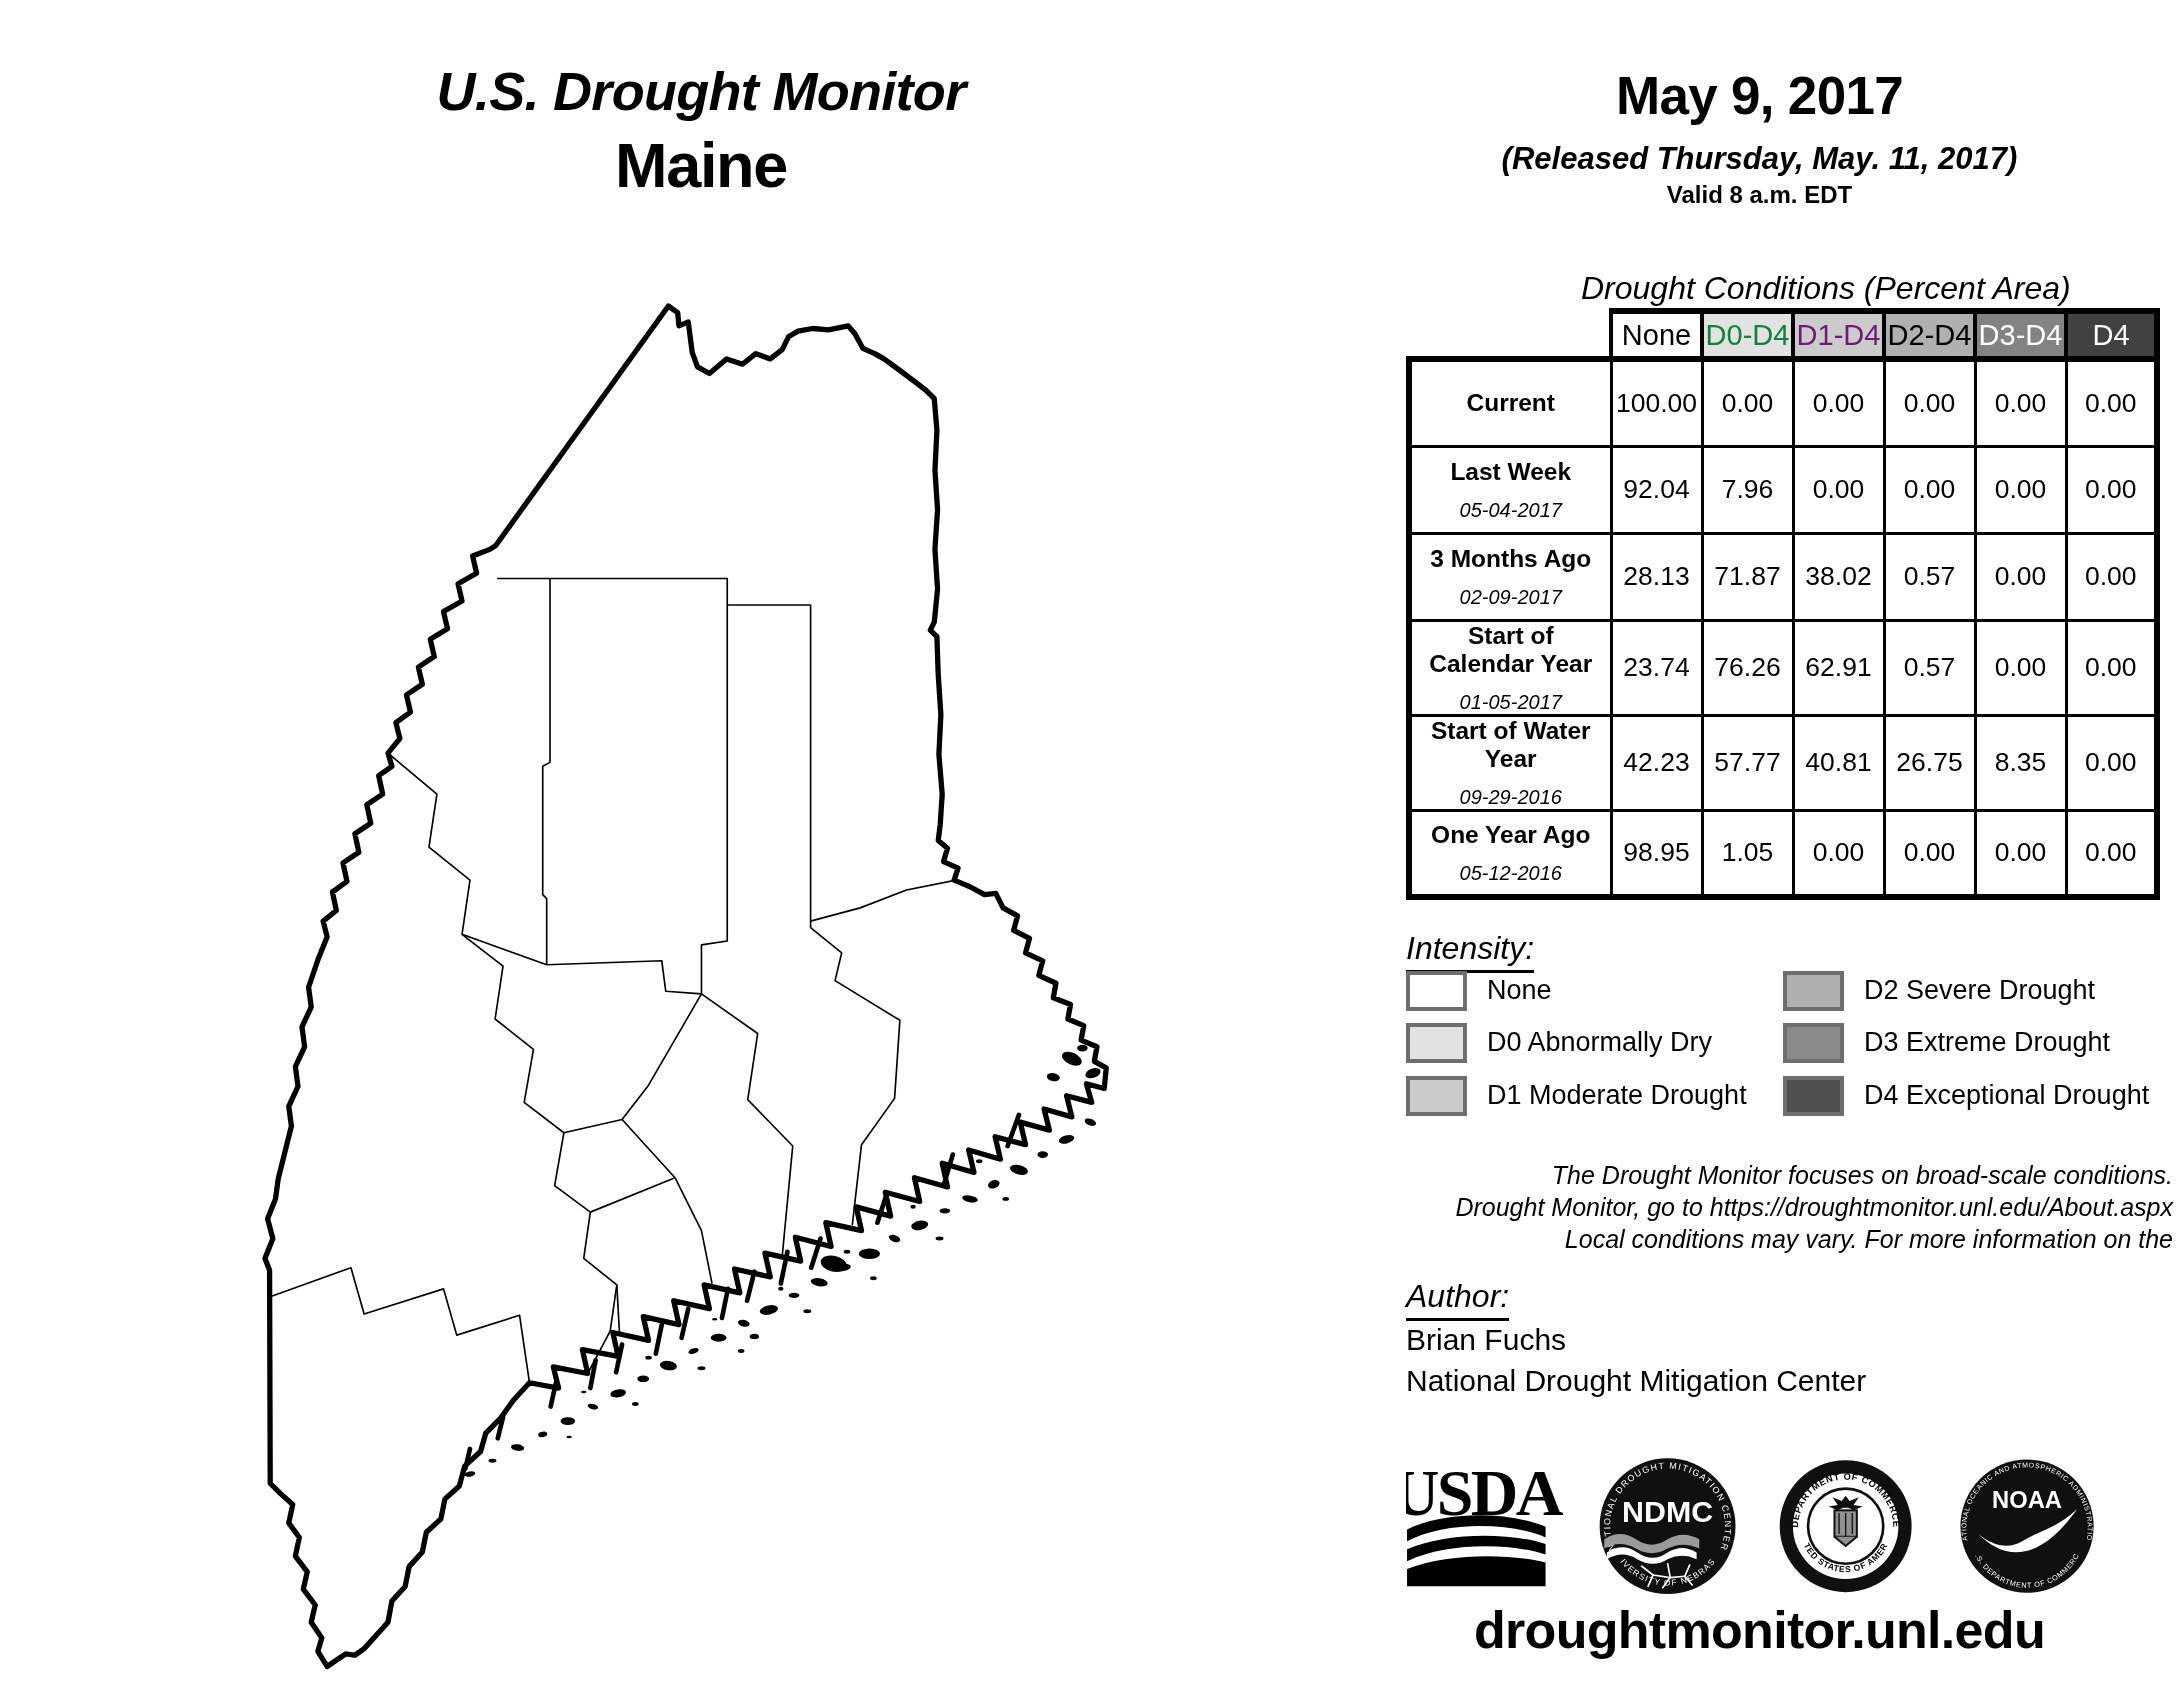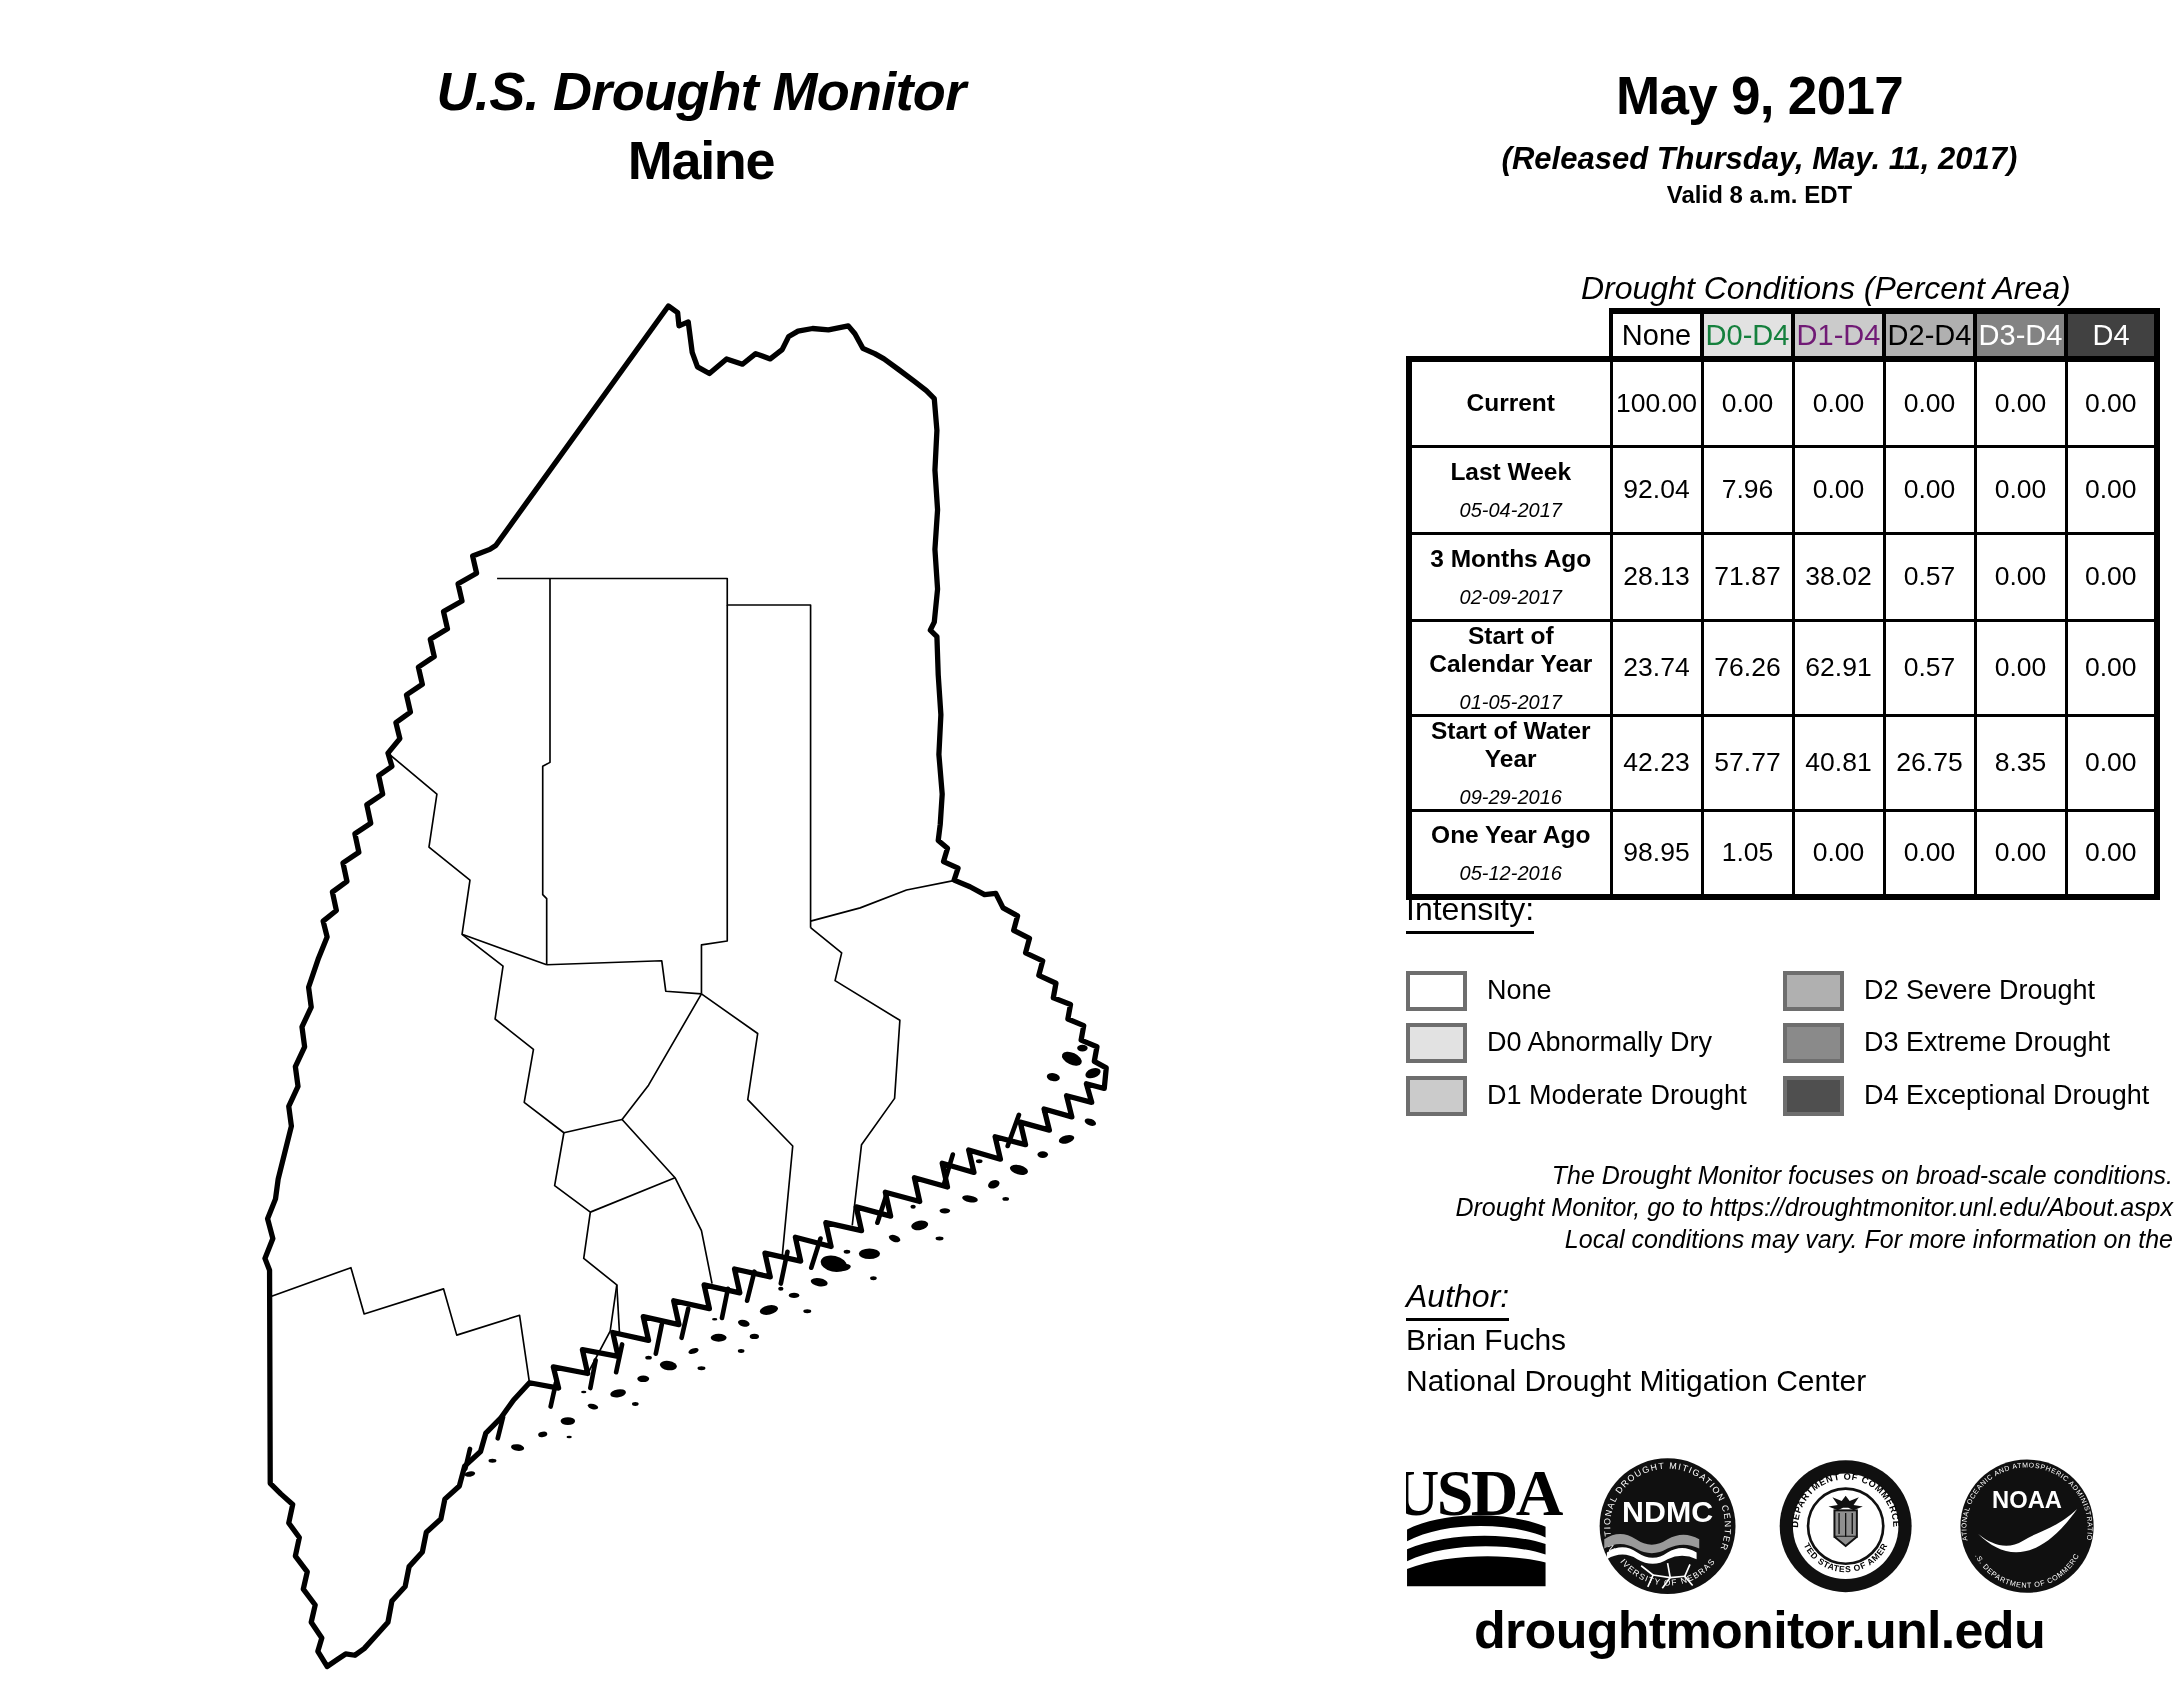--- a/index.html
+++ b/index.html
@@ -7,21 +7,21 @@
   body {
     width:2183px; height:1687px; position:relative; overflow:hidden;
     font-family:"Liberation Sans", sans-serif; color:#000;
   }
   .abs { position:absolute; }
 
   
   .main-title { left:238px; top:60px; width:926px; text-align:center;
     font-size:54px; font-weight:700; font-style:italic; letter-spacing:-0.7px; }
   .state-title { left:238px; top:129px; width:926px; text-align:center;
-    font-size:54px; font-weight:700; letter-spacing:-1.3px; }
+    font-size:63px; font-weight:700; letter-spacing:-1.3px; }
 
   .date-block { left:1389px; top:65px; width:741px; text-align:center; }
   .date-main { font-size:53px; font-weight:700; letter-spacing:-0.7px; }
   .date-released { font-size:31px; font-weight:700; font-style:italic; margin-top:14.6px; }
   .date-valid { font-size:24px; font-weight:700; margin-top:4px; }
 
   
   .table-title { left:1581px; top:270px; width:595px; text-align:left;
     font-size:32px; font-style:italic; }
   .dm-table-wrap { left:1406px; top:308px; }
@@ -36,21 +36,21 @@
   .rowdate { font-size:20px; font-weight:400; font-style:italic; margin-top:13px; }
   .rowdate:empty { display:none; }
   table.dm thead th { border-top-width:6px; }
   table.dm thead th:last-child { border-right-width:6px; }
   table.dm tbody td:first-child { border-left-width:6px; }
   table.dm tbody td:last-child { border-right-width:6px; }
   table.dm tbody tr:last-child td { border-bottom-width:6px; }
   table.dm tbody tr:first-child td { border-top-width:6px; }
 
   
-  .intensity-head { left:1406px; top:891px; font-size:32px; 
+  .intensity-head { left:1406px; top:930px; font-size:32px; font-style:italic;
     border-bottom:3.3px solid #000; padding-bottom:2.6px; }
   .legend { left:1406px; top:971px; width:754px; height:152px; }
   .legend-item { position:absolute; height:41px; }
   .swatch { position:absolute; left:0; top:0; width:61px; height:40px;
     border:4px solid #6e6e6e; }
   .legend-label { position:absolute; left:81px; top:4px; font-size:27px; white-space:nowrap; }
   .li-0 { left:0;     top:0;     }
   .li-1 { left:0;     top:52px;  }
   .li-2 { left:0;     top:105px; }
   .li-3 { left:377px; top:0;     }

